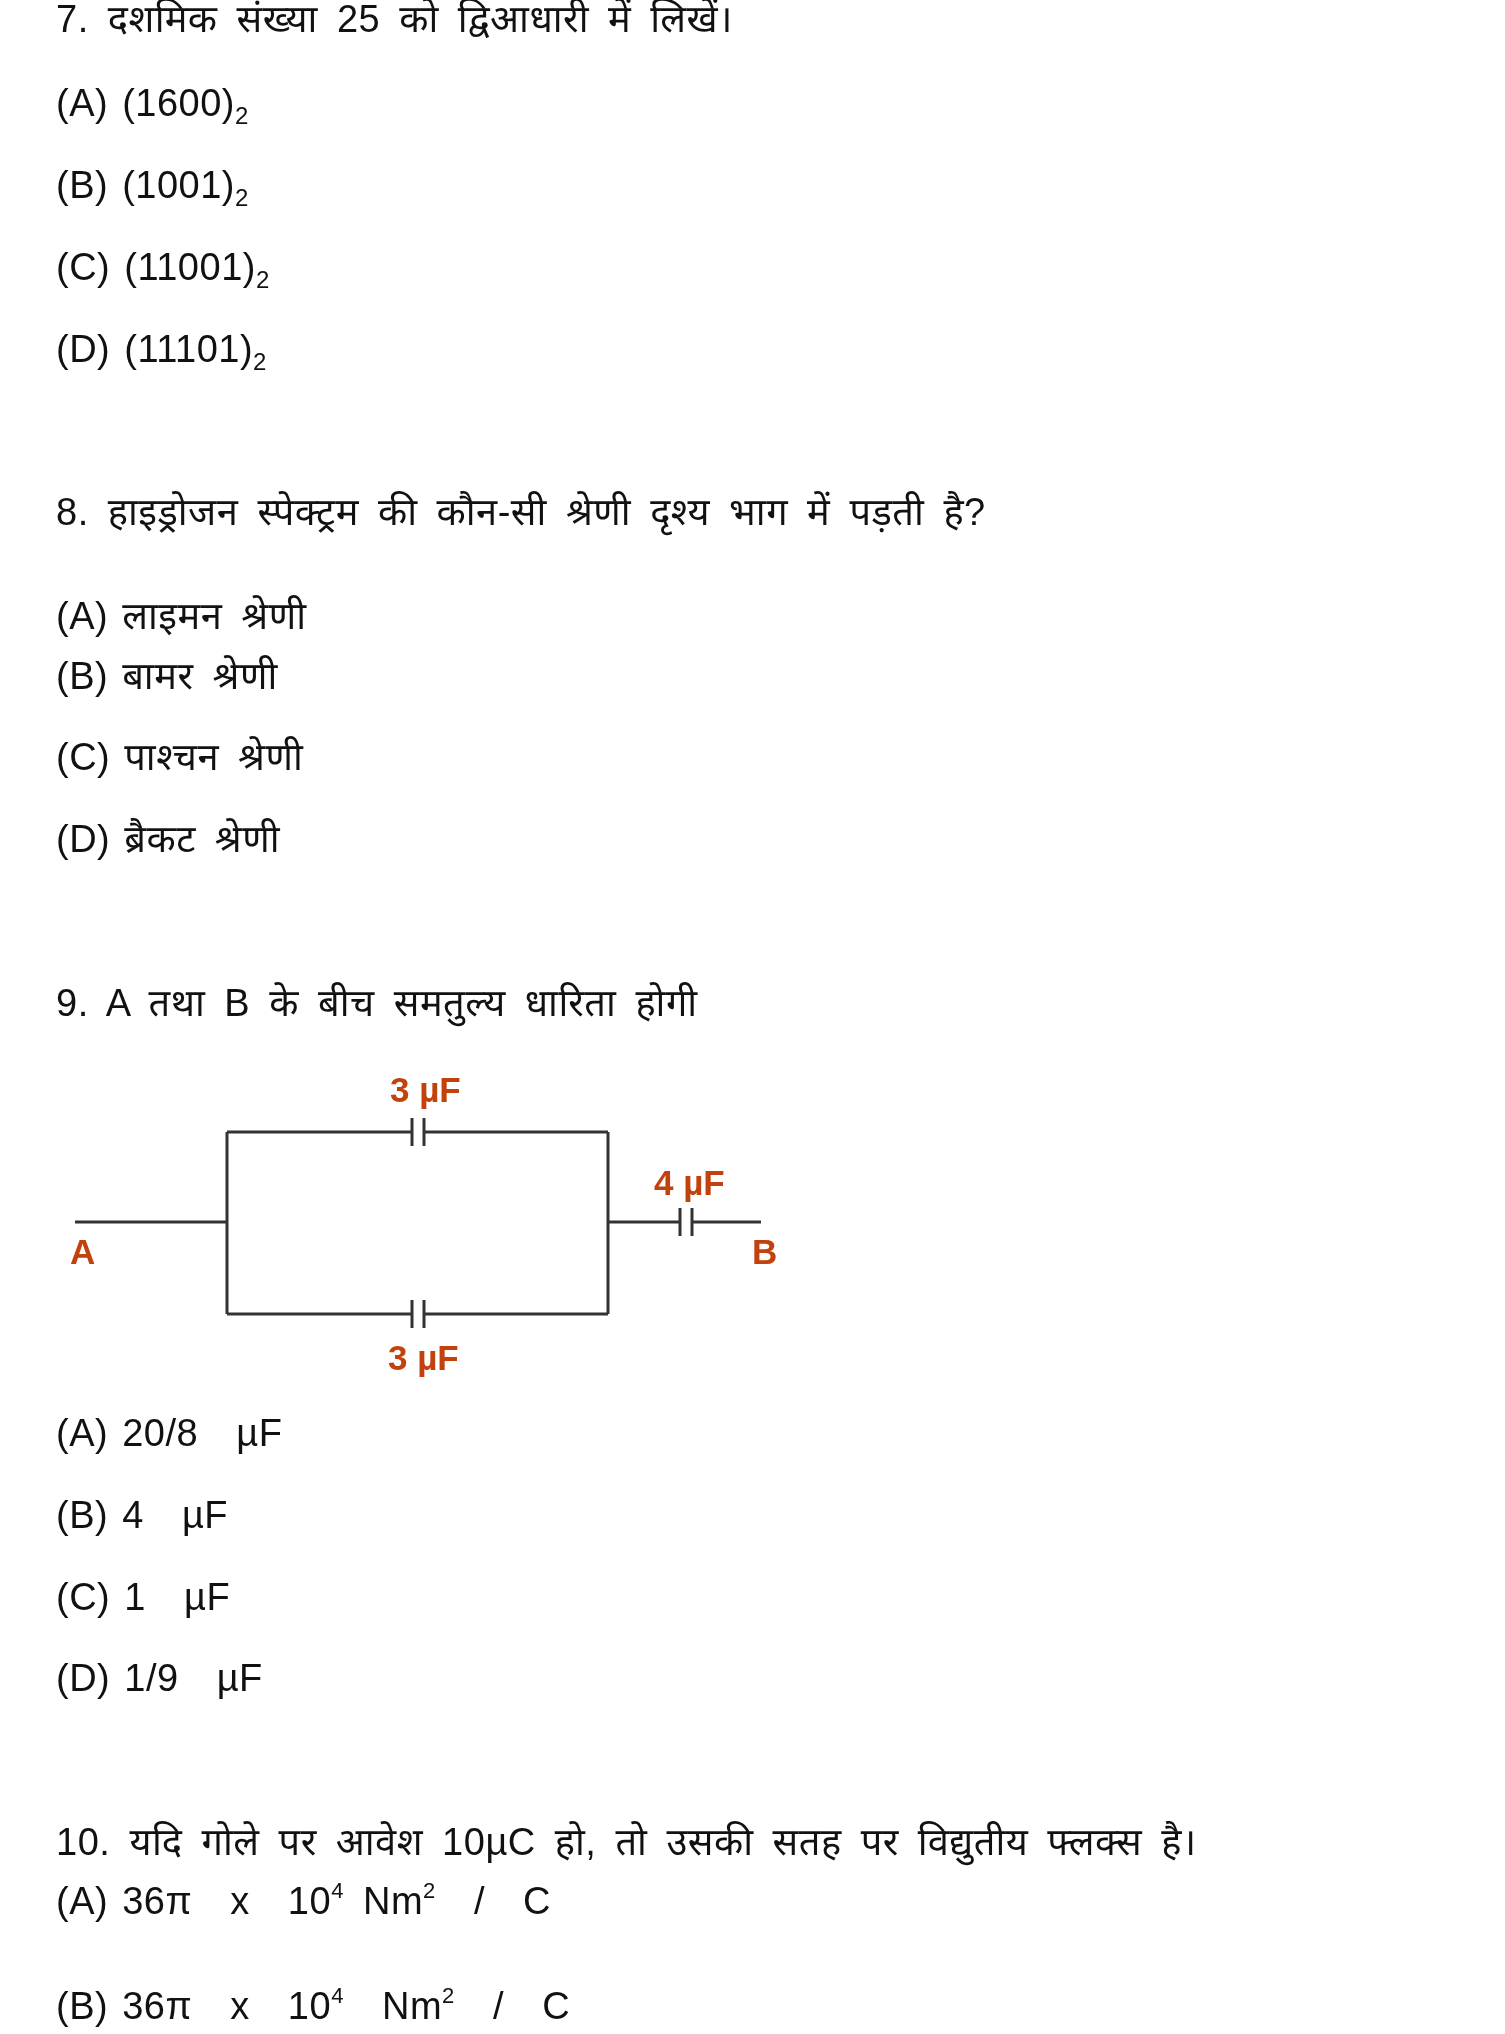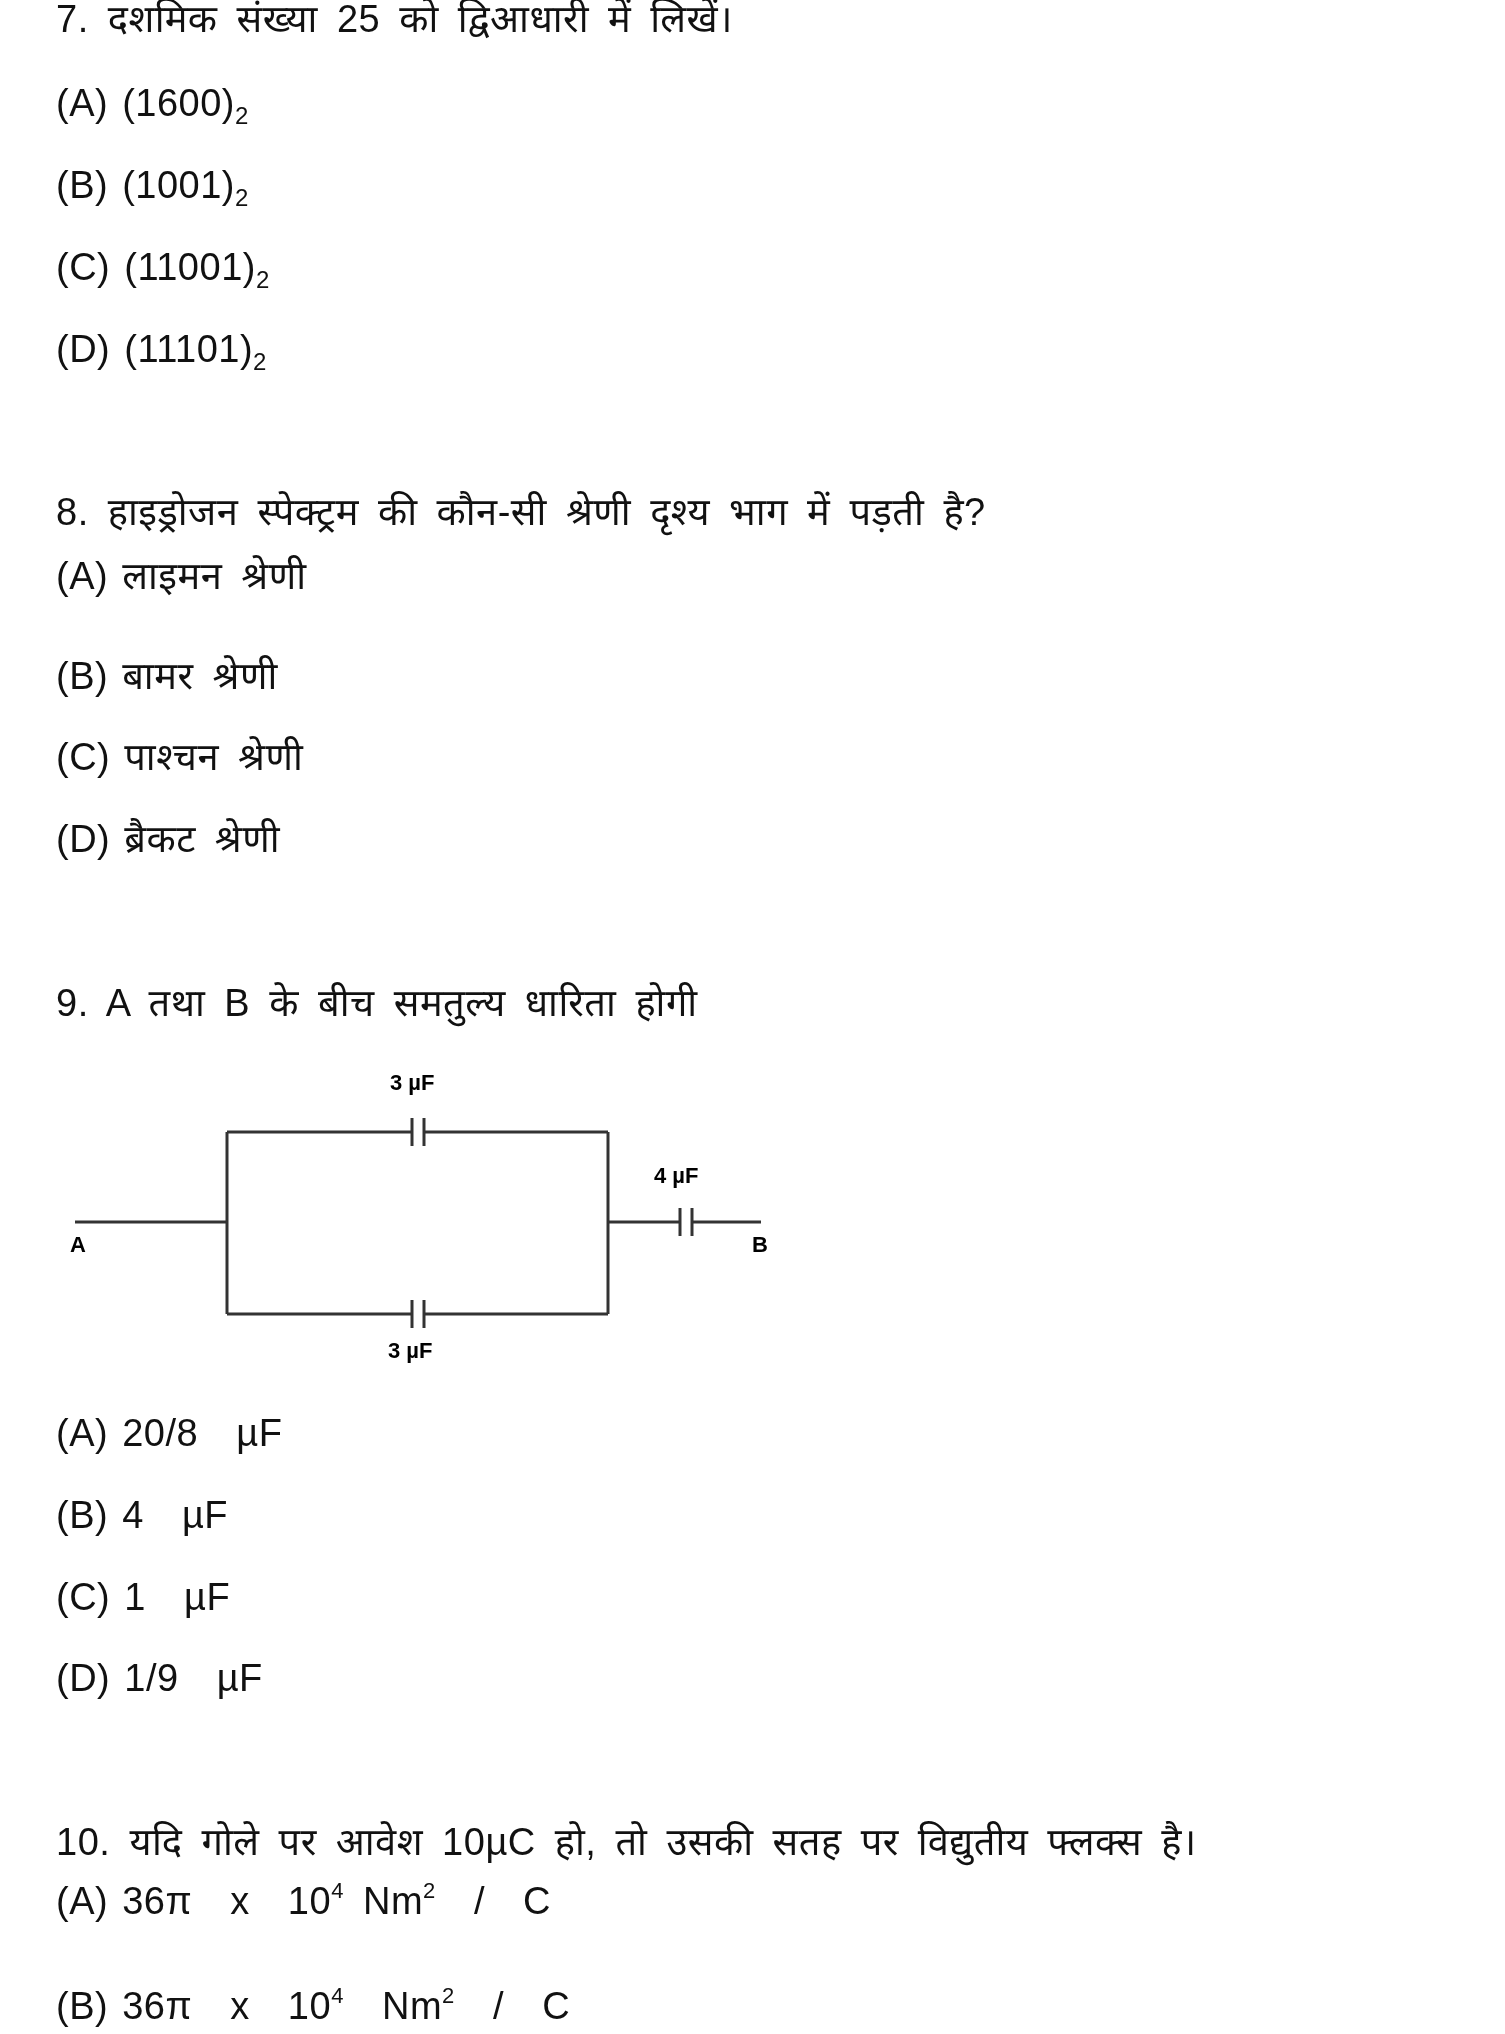--- a/index.html
+++ b/index.html
@@ -12,21 +12,21 @@
     position: absolute; left: 56px;
     font-size: 38px; line-height: 46px; white-space: nowrap;
     letter-spacing: 0.5px; word-spacing: 8px;
   }
   .opt-label { margin-right: 14px; }
   sub { font-size: 24px; vertical-align: -8px; line-height: 0; }
   sup { font-size: 22px; vertical-align: 16px; line-height: 0; }
   .circuit { position: absolute; left: 0; top: 1060px; width: 820px; height: 320px; }
   .clabel {
     position: absolute; font-family: "Liberation Sans", sans-serif;
-    font-weight: bold; font-size: 22px; color: #000000;
+    font-weight: bold; font-size: 35px; color: #c2410c;
   }
 </style>
 </head>
 <body>
 
 <div class="line" style="top:-4px">
   <span>7.</span>
   <span>दशमिक संख्या 25 को द्विआधारी में लिखें।</span>
 </div>
 <div class="line" style="top:80px">
@@ -39,21 +39,21 @@
   <span class="opt-label">(C)</span><span>(11001)</span><sub>2</sub>
 </div>
 <div class="line" style="top:326px">
   <span class="opt-label">(D)</span><span>(11101)</span><sub>2</sub>
 </div>
 
 <div class="line" style="top:489px">
   <span>8.</span>
   <span>हाइड्रोजन स्पेक्ट्रम की कौन-सी श्रेणी दृश्य भाग में पड़ती है?</span>
 </div>
-<div class="line" style="top:553px">
+<div class="line" style="top:593px">
   <span class="opt-label">(A)</span><span>लाइमन श्रेणी</span>
 </div>
 <div class="line" style="top:653px">
   <span class="opt-label">(B)</span><span>बामर श्रेणी</span>
 </div>
 <div class="line" style="top:734px">
   <span class="opt-label">(C)</span><span>पाश्चन श्रेणी</span>
 </div>
 <div class="line" style="top:816px">
   <span class="opt-label">(D)</span><span>ब्रैकट श्रेणी</span>

